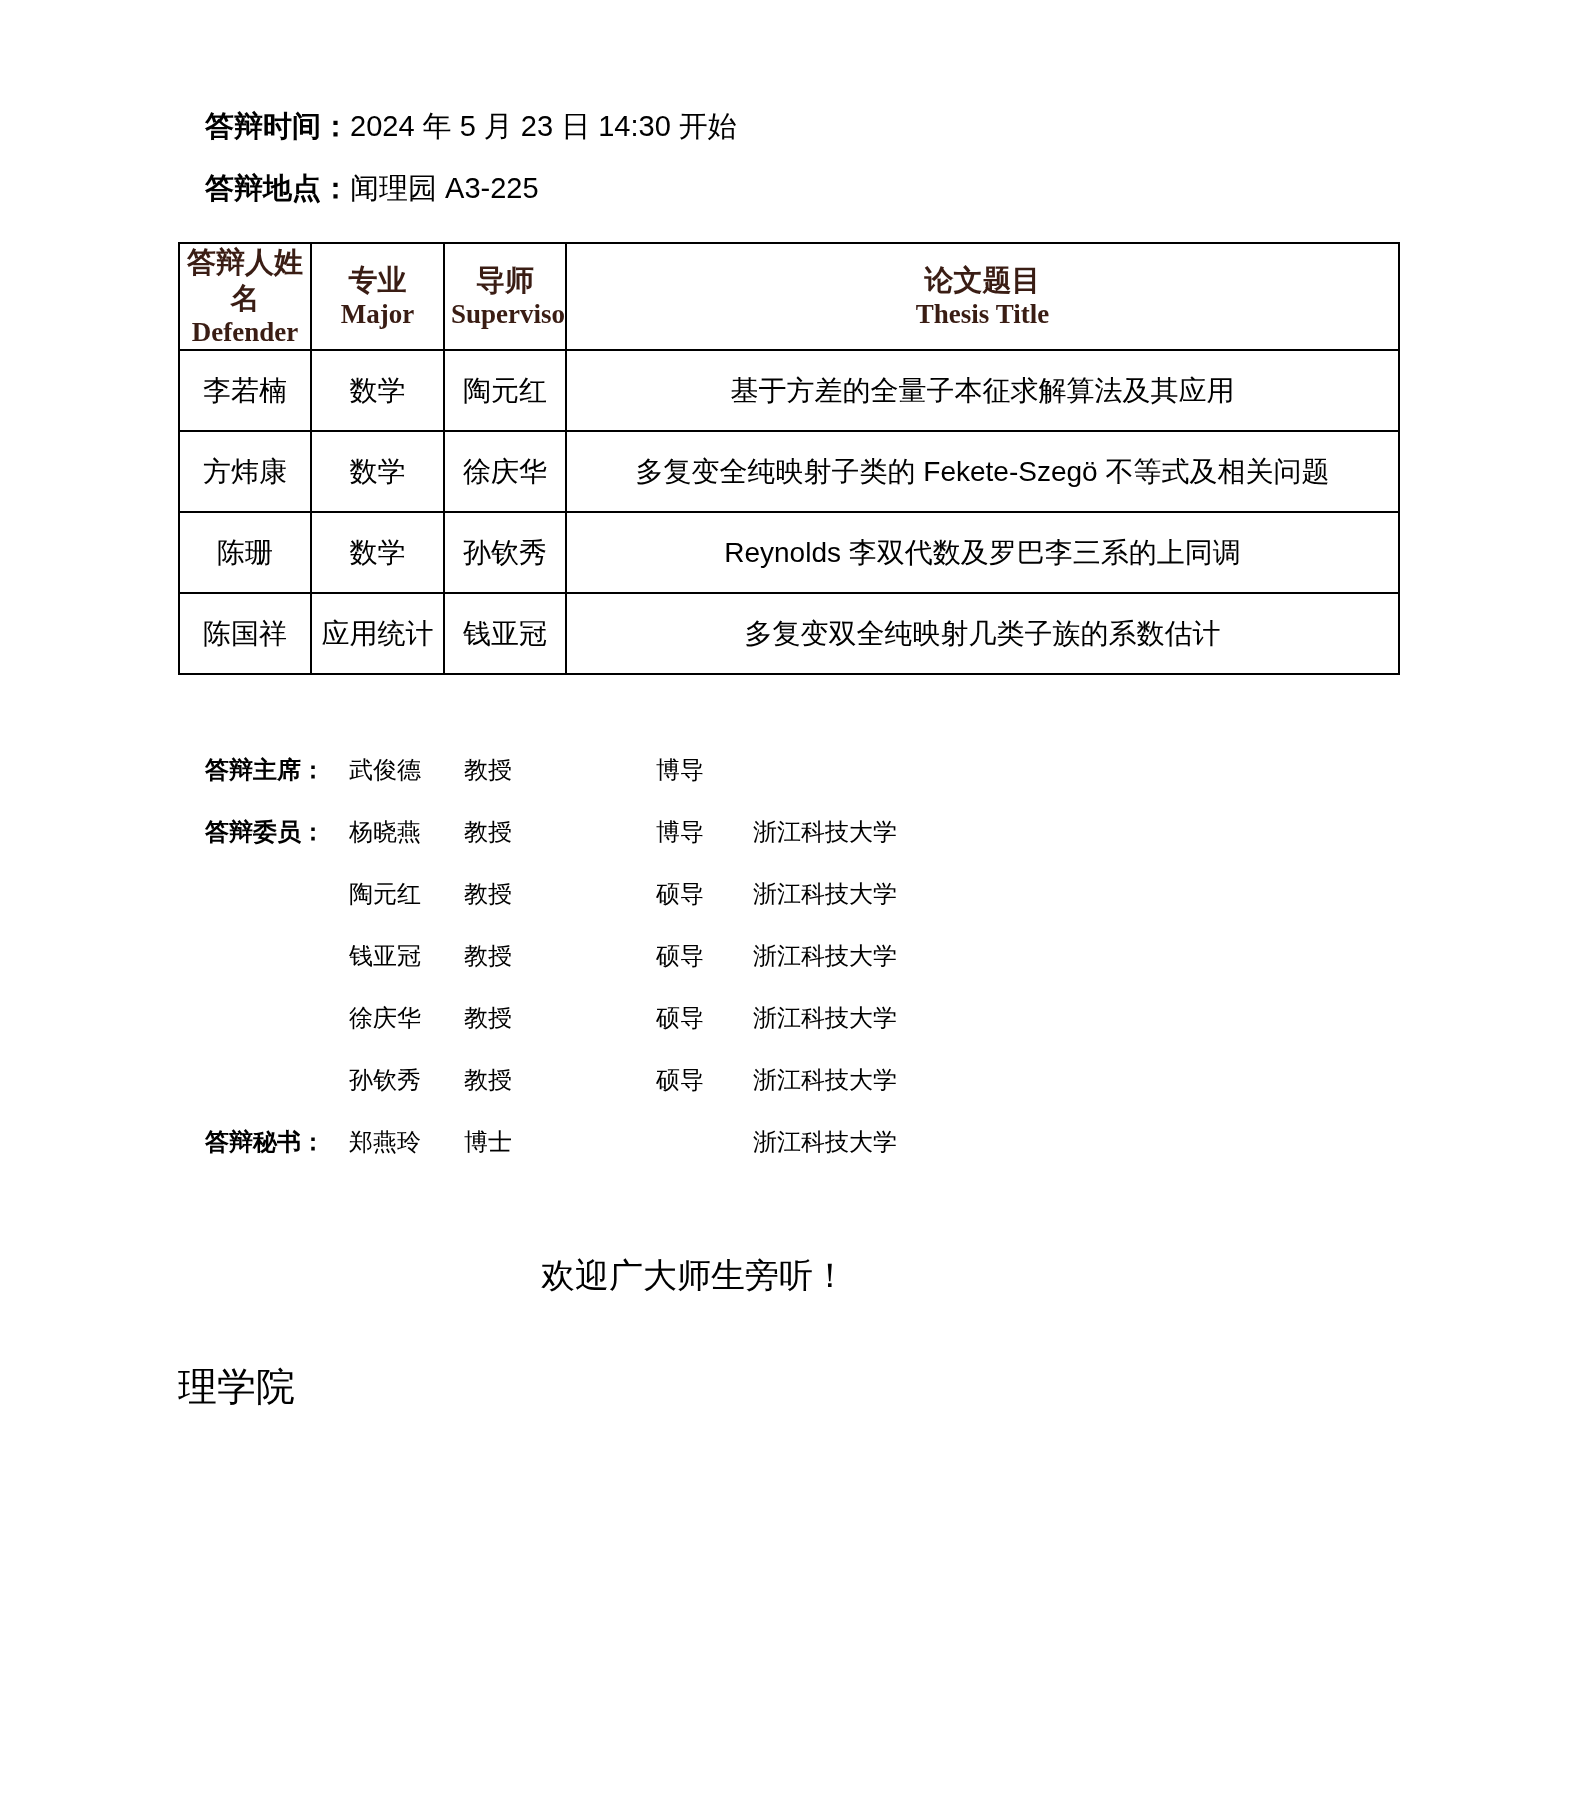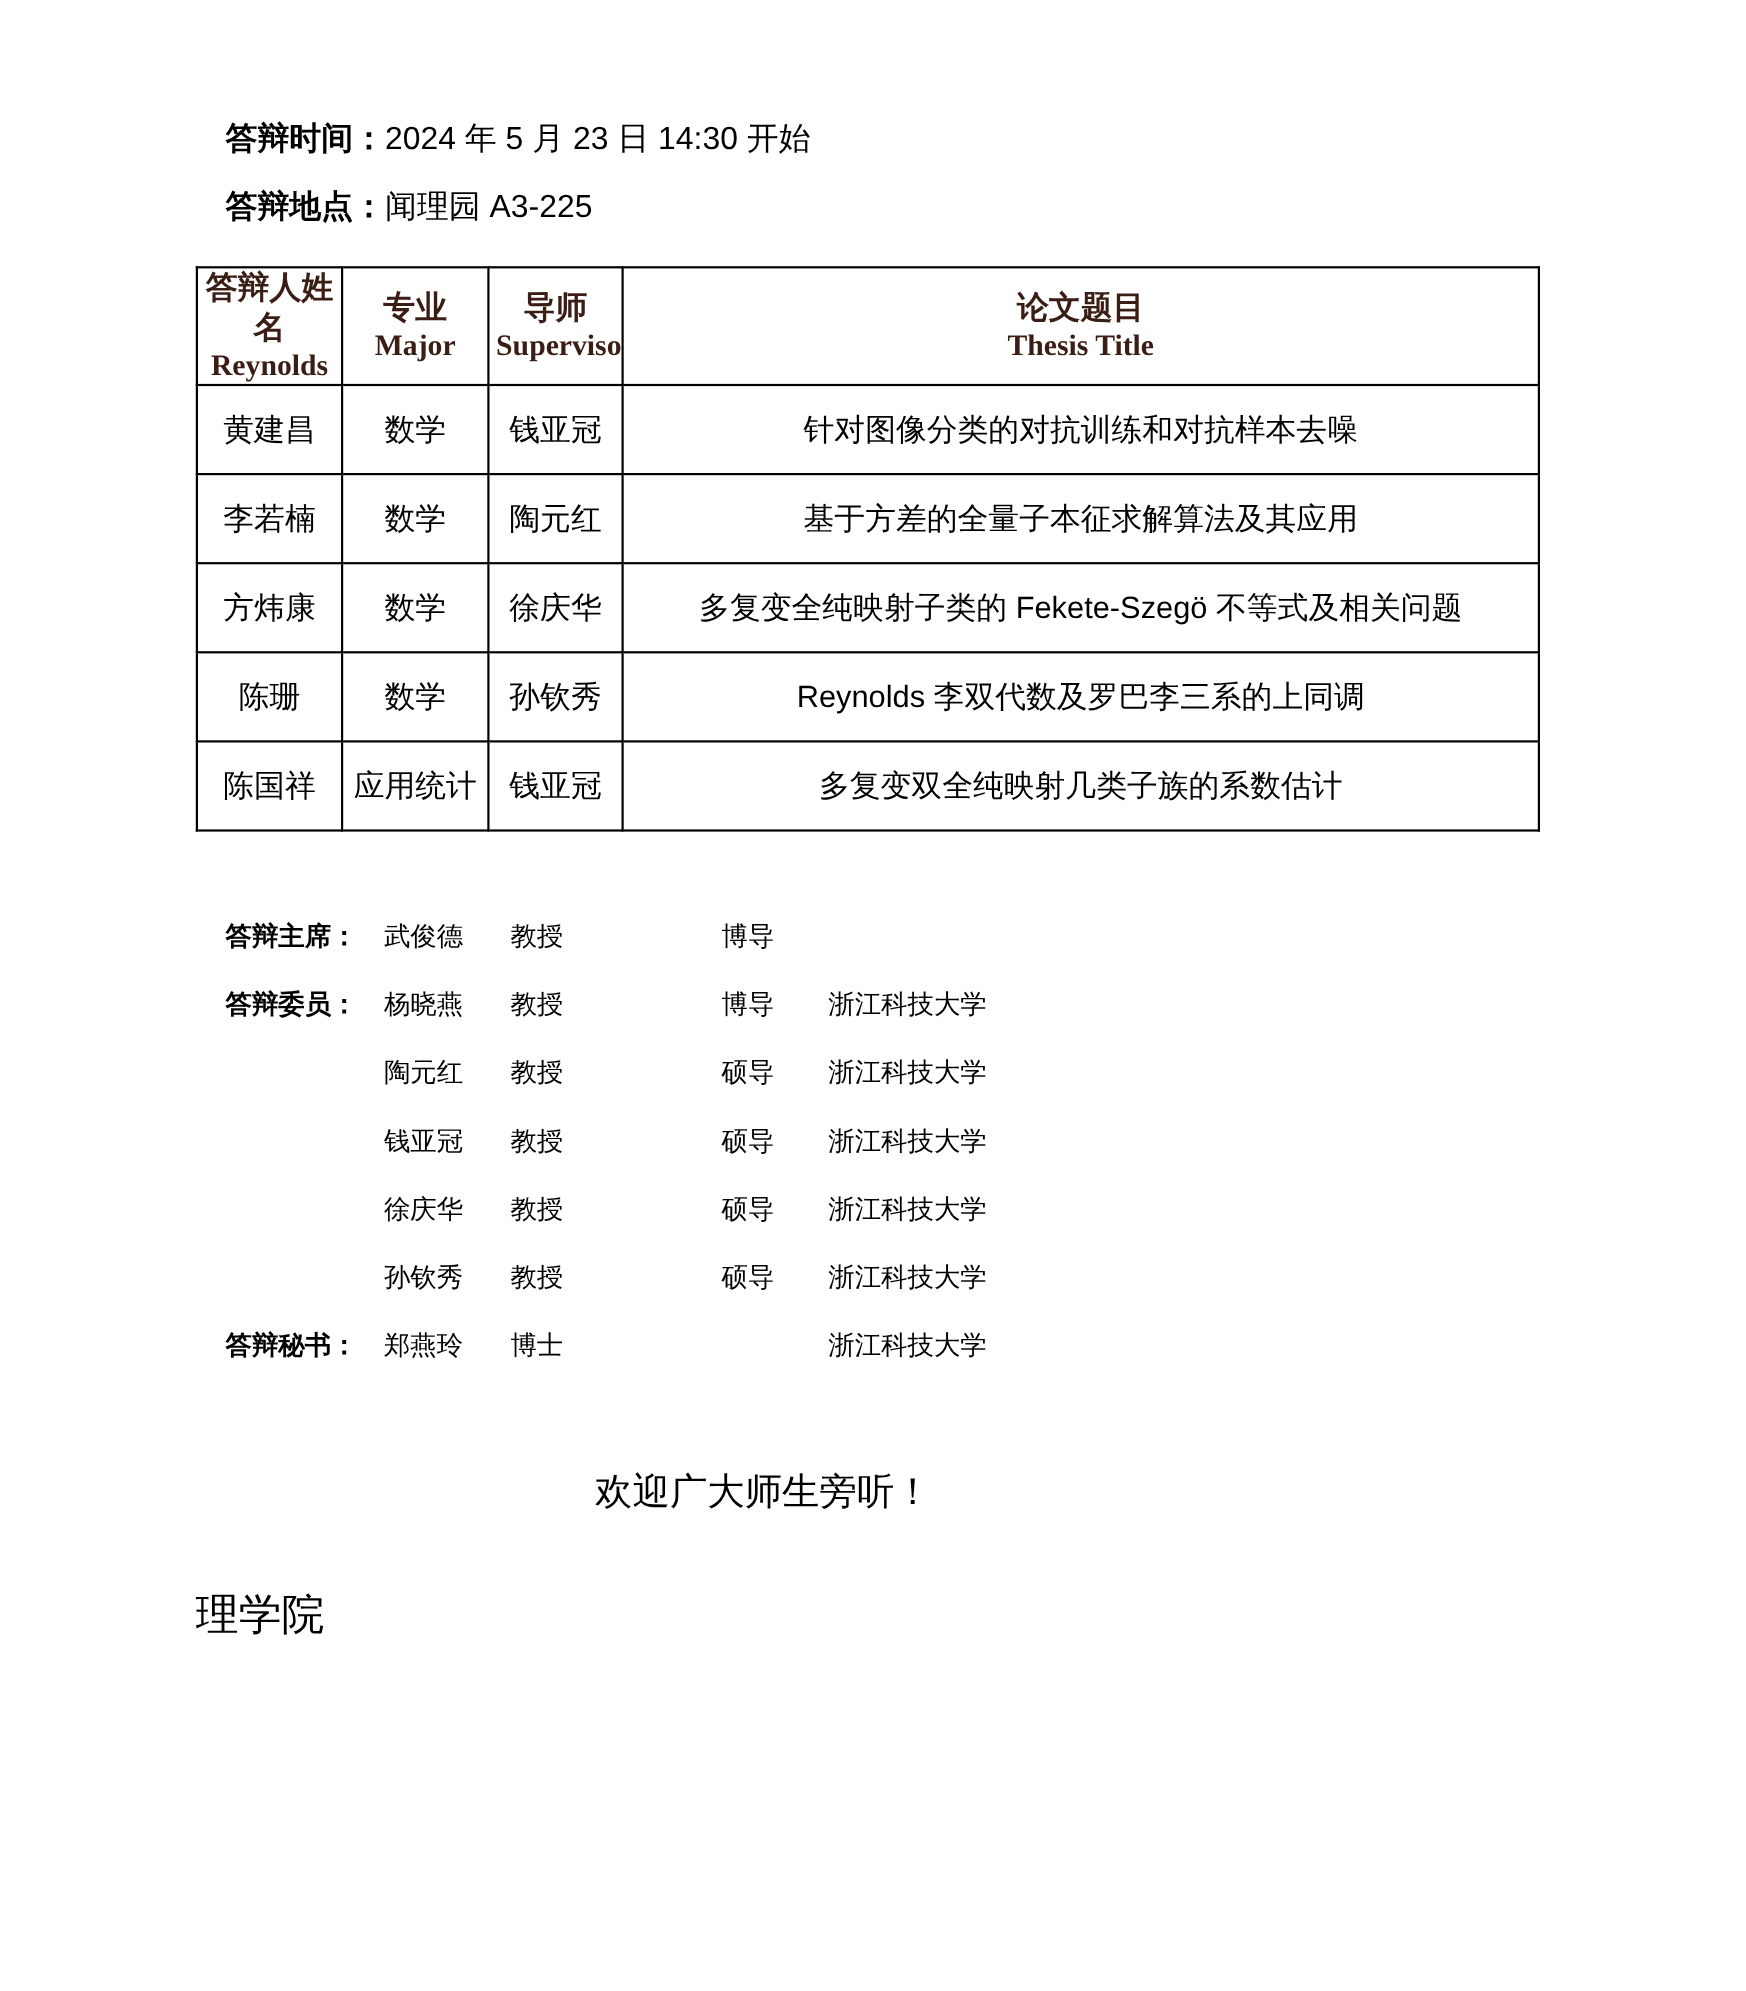--- a/index.html
+++ b/index.html
@@ -96,43 +96,37 @@
     <colgroup>
       <col class="c-name">
         <col class="c-major">
         <col class="c-supervisor">
         <col class="c-title">
     </colgroup>
     <thead>
       <tr>
         <th>
           <div class="th-zh">答辩人姓名</div>
-          <div class="th-en">Reynolds</div>
+          <div class="th-en">Defender</div>
         </th>
         <th>
           <div class="th-zh">专业</div>
           <div class="th-en">Major</div>
         </th>
         <th>
           <div class="th-zh">导师</div>
           <div class="th-en">Supervisor</div>
         </th>
         <th>
           <div class="th-zh">论文题目</div>
           <div class="th-en">Thesis Title</div>
         </th>
       </tr>
     </thead>
     <tbody>
-      <tr>
-        <td>黄建昌</td>
-        <td>数学</td>
-        <td>钱亚冠</td>
-        <td>针对图像分类的对抗训练和对抗样本去噪</td>
-      </tr>
       <tr>
         <td>李若楠</td>
         <td>数学</td>
         <td>陶元红</td>
         <td>基于方差的全量子本征求解算法及其应用</td>
       </tr>
       <tr>
         <td>方炜康</td>
         <td>数学</td>
         <td>徐庆华</td>

